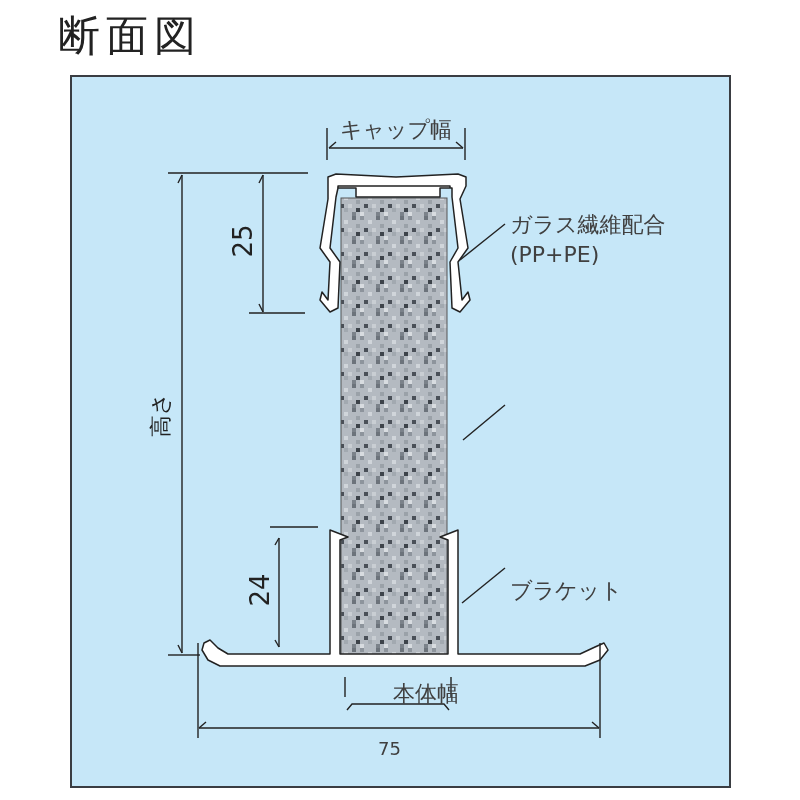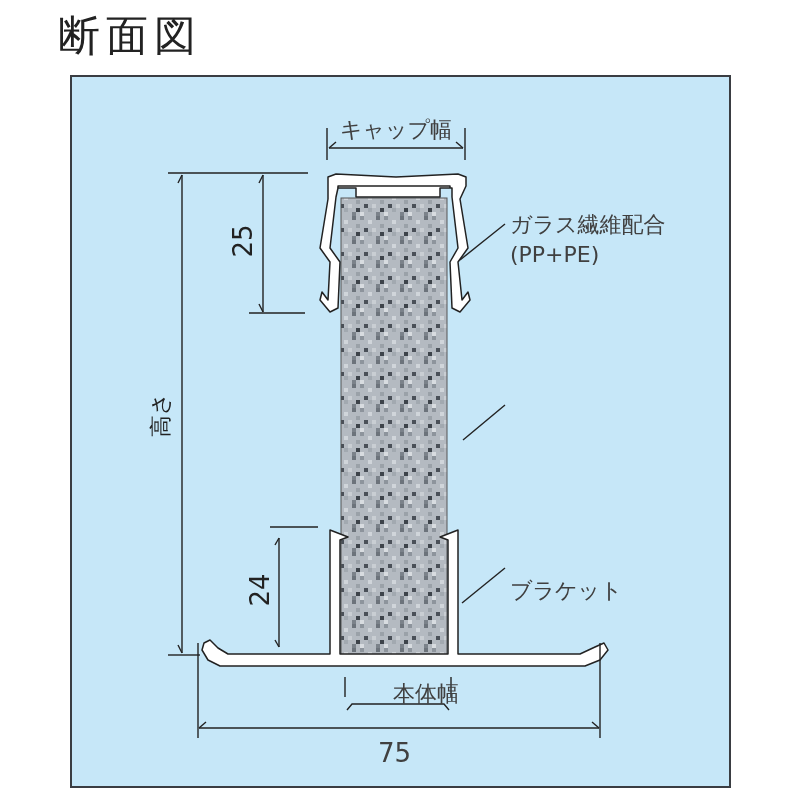--- a/index.html
+++ b/index.html
@@ -81,21 +81,21 @@
     <path d="M592,722 L599,728"></path>
 
     <line x1="460" y1="260" x2="505" y2="224"></line>
     <line x1="463" y1="440" x2="505" y2="405"></line>
     <line x1="462" y1="603" x2="505" y2="568"></line>
   </g>
 </svg>
 
 <div class="lbl" style="left:340px;top:119px;">キャップ幅</div>
 <div class="lbl" style="left:353px;top:683px;margin-left:40px;">本体幅</div>
-<div class="lbl" style="left:378px;top:740px;font-size:26px;">75</div>
+<div class="lbl" style="left:378px;top:740px;font-size:18px;">75</div>
 <div class="vlbl" style="left:139px;top:404px;">高さ</div>
 <div class="vlbl" style="left:226px;top:228px;font-size:26px;">25</div>
 <div class="vlbl" style="left:243px;top:577px;font-size:26px;">24</div>
 
 <div class="lbl" style="left:510px;top:210px;line-height:30px;">
   <div>ガラス繊維配合</div>
   <div>(PP+PE)</div>
 </div>
 <div class="lbl" style="left:510px;top:393px;line-height:30px;">
 </div>

